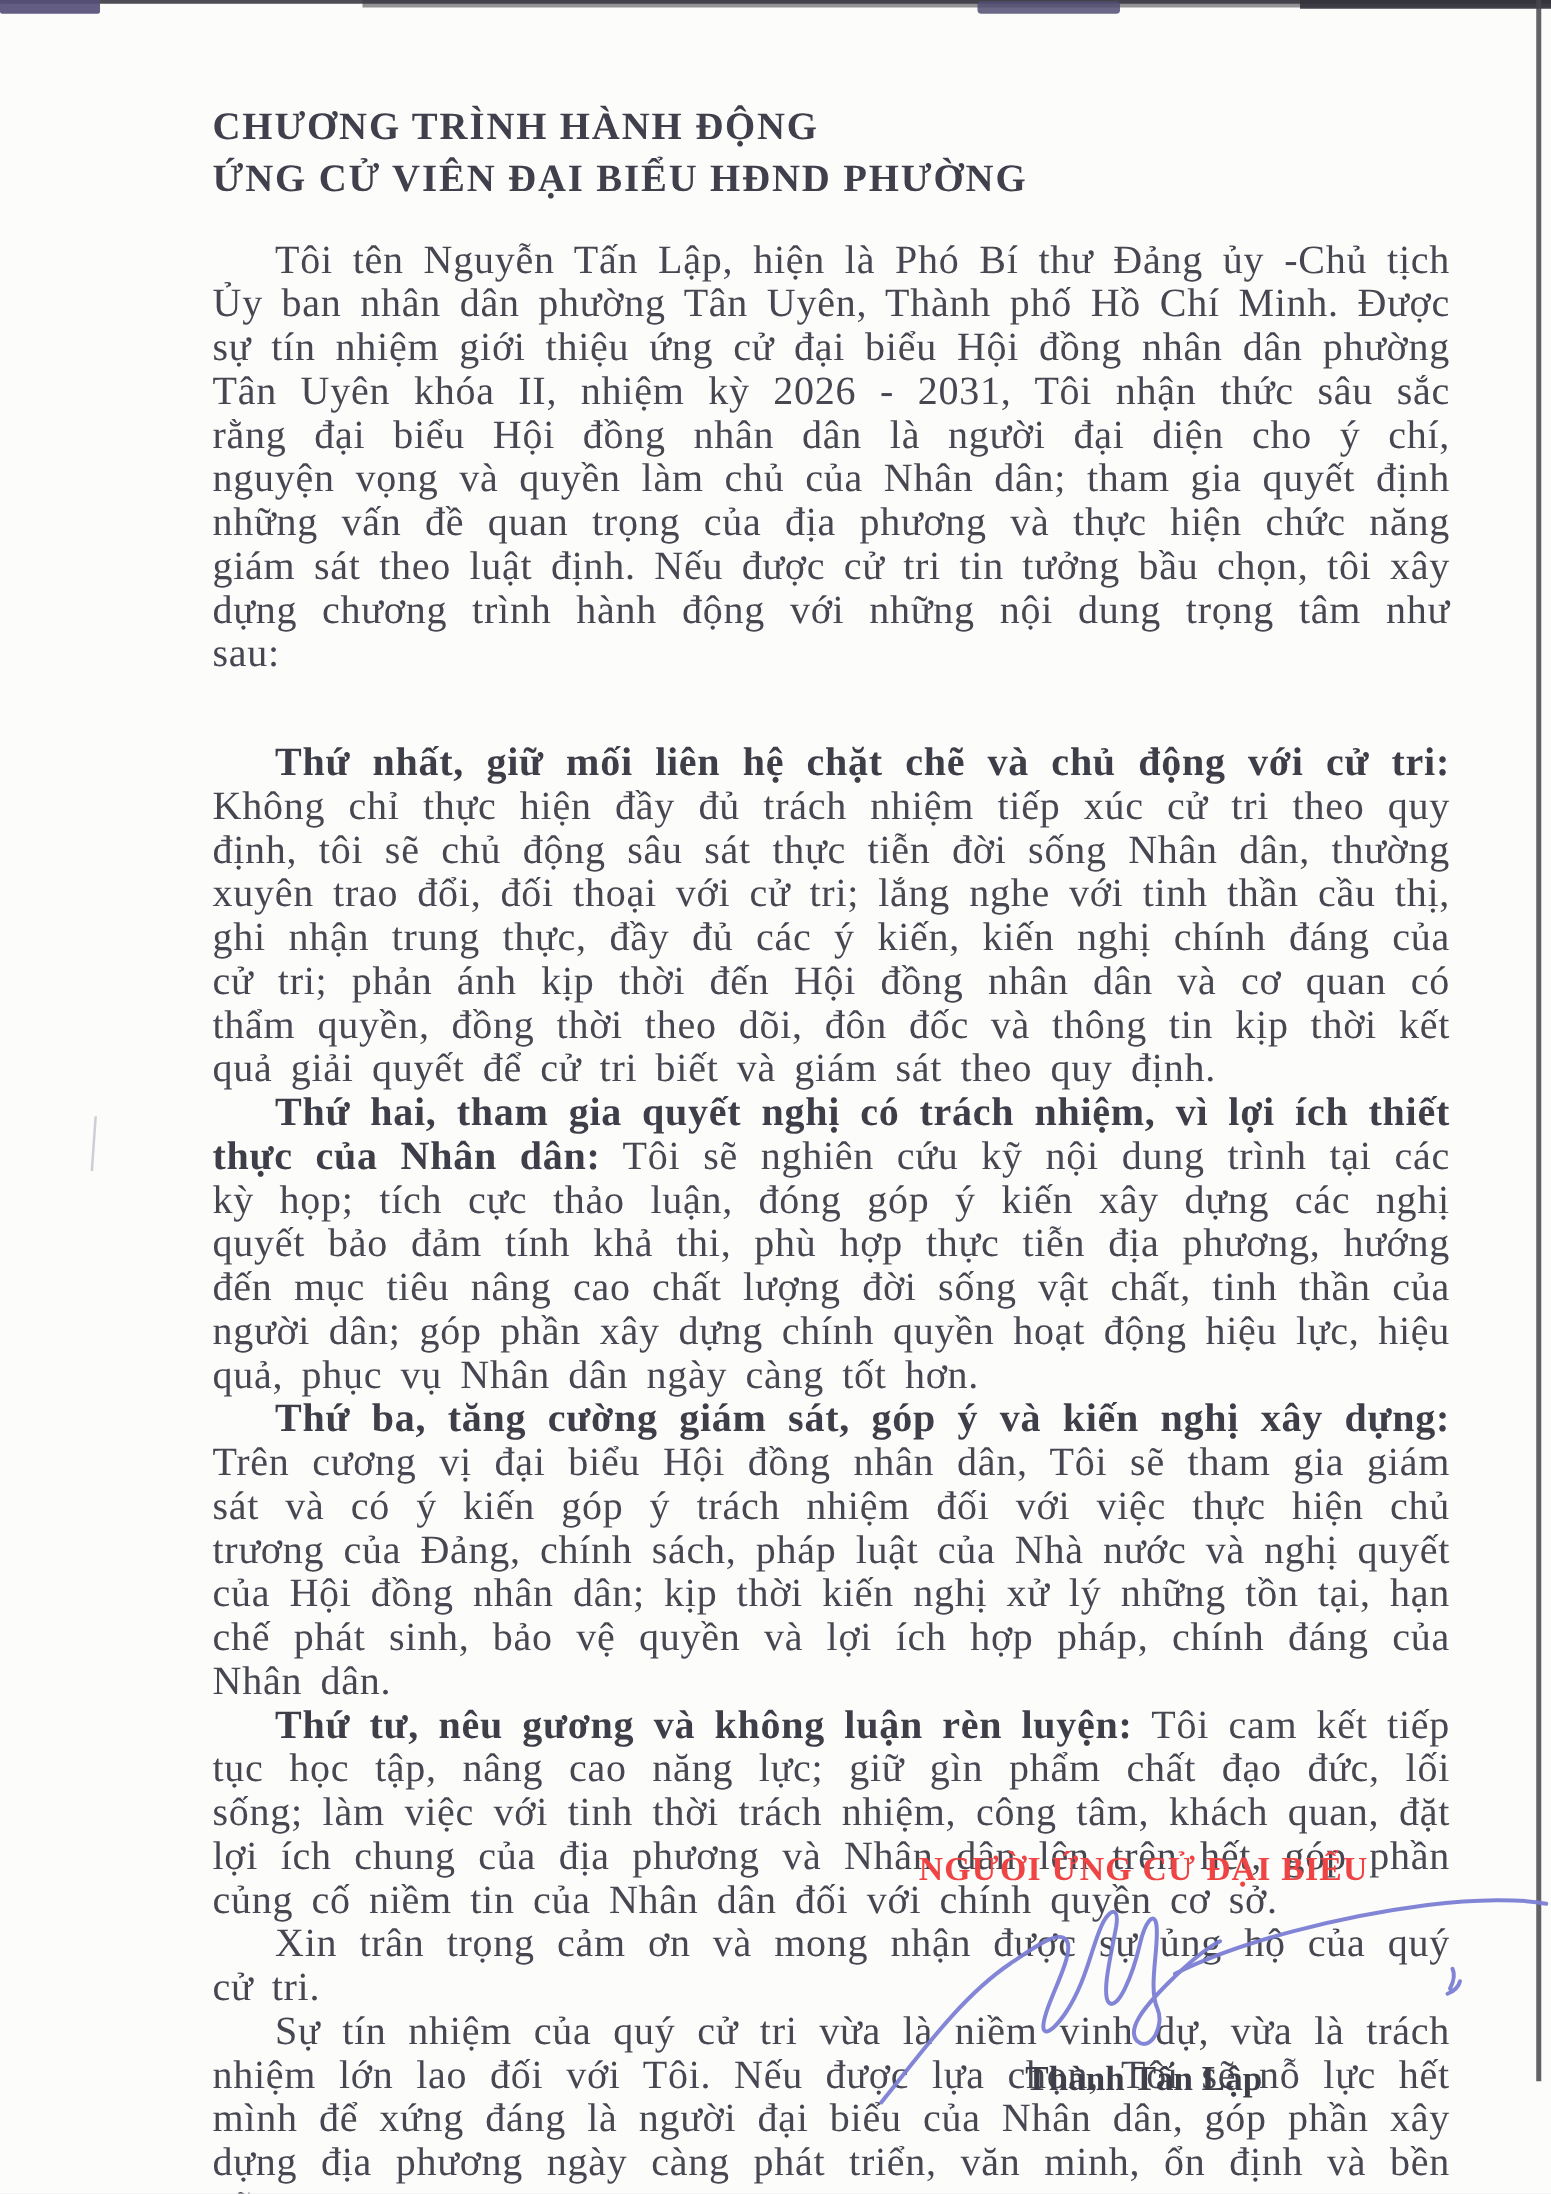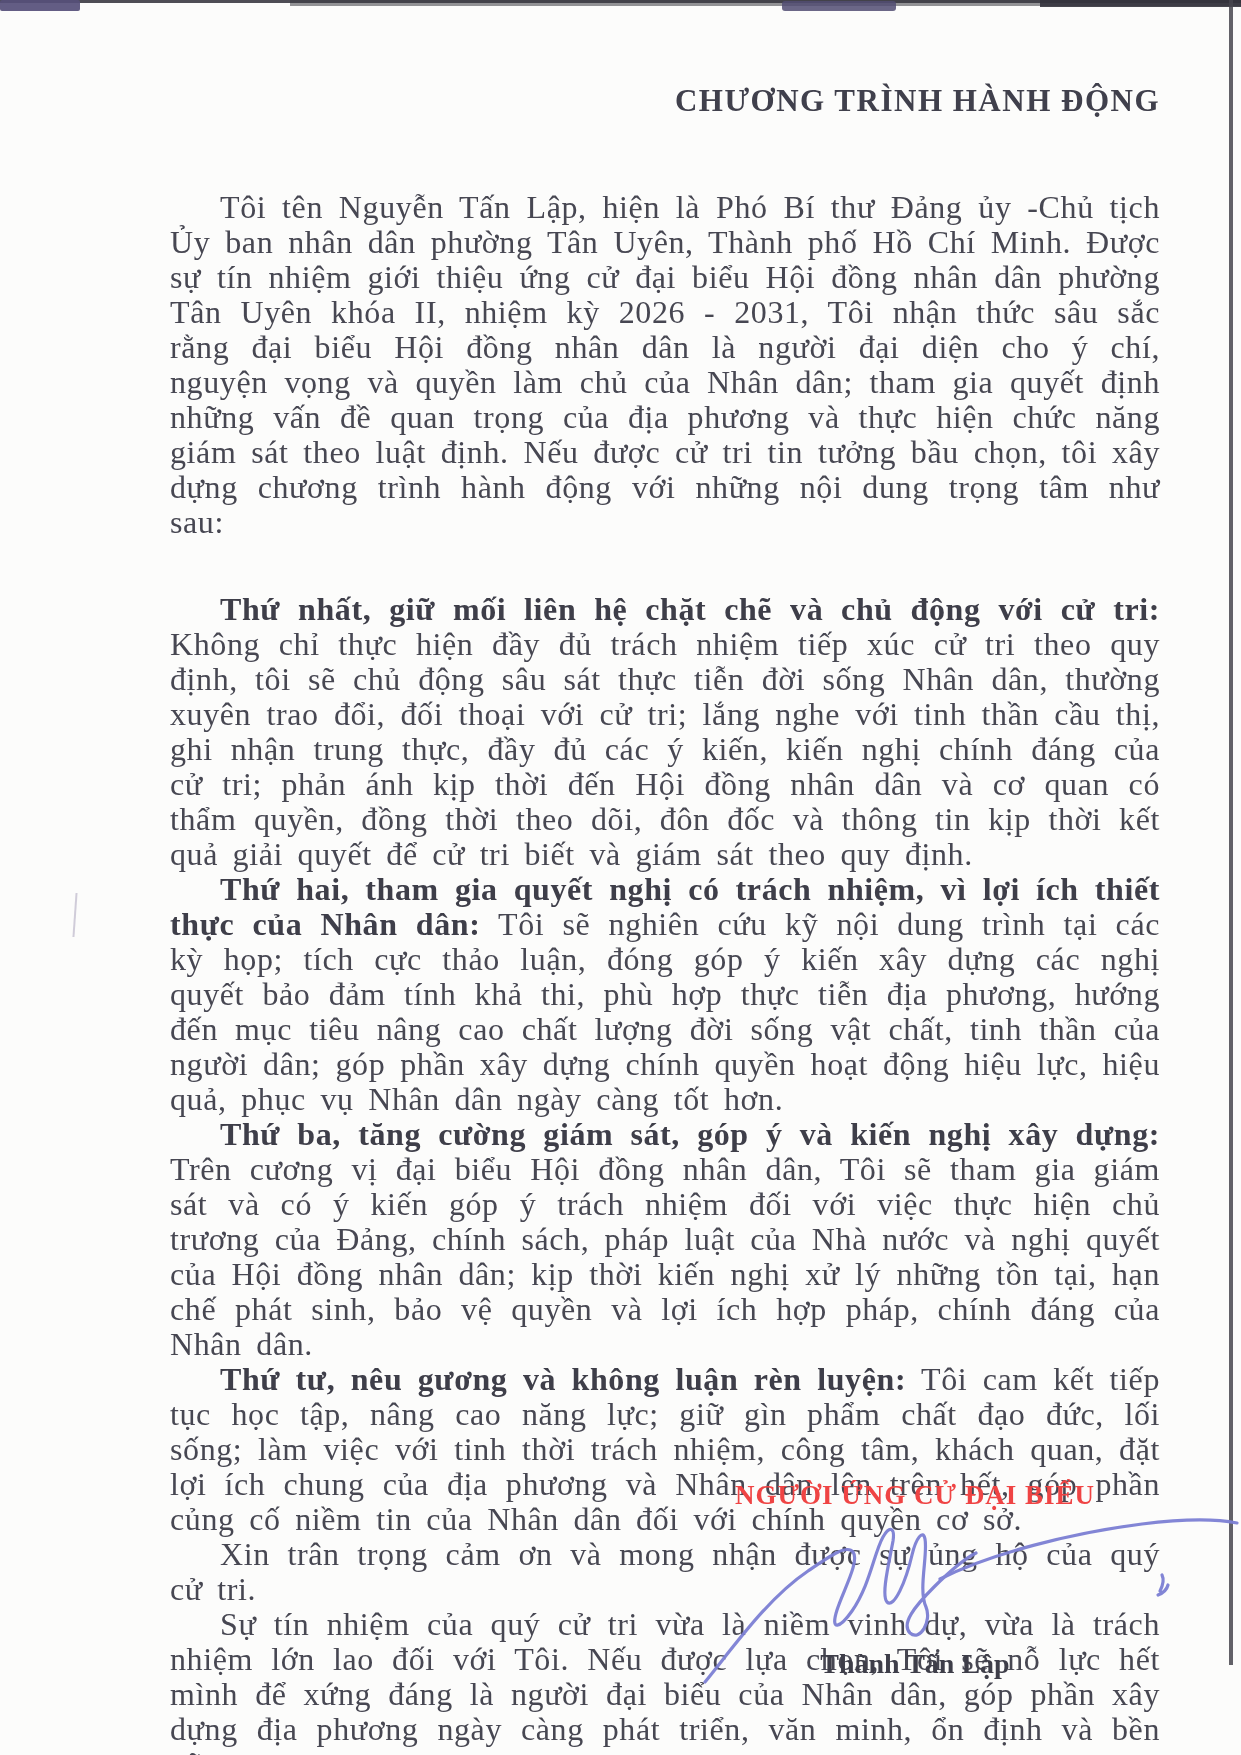--- a/index.html
+++ b/index.html
@@ -18,21 +18,21 @@
   .top-edge-2{position:absolute;left:290px;top:0;width:951px;height:6px;background:#3b3a42;opacity:.55;}
   .top-left-blob{position:absolute;left:0;top:0;width:80px;height:11px;background:#564f79;border-radius:2px;opacity:.92;}
   .top-mid-blob{position:absolute;left:782px;top:1px;width:114px;height:10px;background:#514c72;border-radius:3px;opacity:.85;}
   .top-right-thick{position:absolute;left:1040px;top:0;width:201px;height:7px;background:#34333c;opacity:.9;}
   .right-line{position:absolute;left:1229px;top:0;width:4px;height:1665px;background:#46454d;opacity:.85;}
   .left-crease{position:absolute;left:74px;top:893px;width:2px;height:44px;background:#9c93b0;opacity:.45;transform:rotate(4deg);}
 
   
   .title-block{
     position:absolute;left:170px;top:80px;width:990px;
-    text-align:right;font-weight:bold;font-size:31px;line-height:42px;
+    text-align:left;font-weight:bold;font-size:31px;line-height:42px;
     letter-spacing:1.5px;color:#40404c;
   }
   .body-block{
     position:absolute;left:170px;top:190px;width:990px;
     font-size:32px;line-height:35px;
     letter-spacing:.6px;word-spacing:6px;
     text-align:justify;
   }
   .body-block p{margin:0;text-indent:50px;}
   .body-block p.gap-before{margin-top:52px;}
@@ -57,20 +57,21 @@
   <div class="top-edge"></div>
   <div class="top-edge-2"></div>
   <div class="top-left-blob"></div>
   <div class="top-mid-blob"></div>
   <div class="top-right-thick"></div>
   <div class="right-line"></div>
   <div class="left-crease"></div>
 
   <div class="title-block">
     <div>CHƯƠNG TRÌNH HÀNH ĐỘNG</div>
+    <div>ỨNG CỬ VIÊN ĐẠI BIỂU HĐND PHƯỜNG</div>
   </div>
 
   <div class="body-block">
     <p><b></b><span>Tôi tên Nguyễn Tấn Lập, hiện là Phó Bí thư Đảng ủy -Chủ tịch Ủy ban nhân dân phường Tân Uyên, Thành phố Hồ Chí Minh. Được sự tín nhiệm giới thiệu ứng cử đại biểu Hội đồng nhân dân phường Tân Uyên khóa II, nhiệm kỳ 2026 - 2031, Tôi nhận thức sâu sắc rằng đại biểu Hội đồng nhân dân là người đại diện cho ý chí, nguyện vọng và quyền làm chủ của Nhân dân; tham gia quyết định những vấn đề quan trọng của địa phương và thực hiện chức năng giám sát theo luật định. Nếu được cử tri tin tưởng bầu chọn, tôi xây dựng chương trình hành động với những nội dung trọng tâm như sau:</span></p>
     <p class="gap-before"><b>Thứ nhất, giữ mối liên hệ chặt chẽ và chủ động với cử tri:</b><span> Không chỉ thực hiện đầy đủ trách nhiệm tiếp xúc cử tri theo quy định, tôi sẽ chủ động sâu sát thực tiễn đời sống Nhân dân, thường xuyên trao đổi, đối thoại với cử tri; lắng nghe với tinh thần cầu thị, ghi nhận trung thực, đầy đủ các ý kiến, kiến nghị chính đáng của cử tri; phản ánh kịp thời đến Hội đồng nhân dân và cơ quan có thẩm quyền, đồng thời theo dõi, đôn đốc và thông tin kịp thời kết quả giải quyết để cử tri biết và giám sát theo quy định.</span></p>
     <p><b>Thứ hai, tham gia quyết nghị có trách nhiệm, vì lợi ích thiết thực của Nhân dân:</b><span> Tôi sẽ nghiên cứu kỹ nội dung trình tại các kỳ họp; tích cực thảo luận, đóng góp ý kiến xây dựng các nghị quyết bảo đảm tính khả thi, phù hợp thực tiễn địa phương, hướng đến mục tiêu nâng cao chất lượng đời sống vật chất, tinh thần của người dân; góp phần xây dựng chính quyền hoạt động hiệu lực, hiệu quả, phục vụ Nhân dân ngày càng tốt hơn.</span></p>
     <p><b>Thứ ba, tăng cường giám sát, góp ý và kiến nghị xây dựng:</b><span> Trên cương vị đại biểu Hội đồng nhân dân, Tôi sẽ tham gia giám sát và có ý kiến góp ý trách nhiệm đối với việc thực hiện chủ trương của Đảng, chính sách, pháp luật của Nhà nước và nghị quyết của Hội đồng nhân dân; kịp thời kiến nghị xử lý những tồn tại, hạn chế phát sinh, bảo vệ quyền và lợi ích hợp pháp, chính đáng của Nhân dân.</span></p>
     <p><b>Thứ tư, nêu gương và không luận rèn luyện:</b><span> Tôi cam kết tiếp tục học tập, nâng cao năng lực; giữ gìn phẩm chất đạo đức, lối sống; làm việc với tinh thời trách nhiệm, công tâm, khách quan, đặt lợi ích chung của địa phương và Nhân dân lên trên hết, góp phần củng cố niềm tin của Nhân dân đối với chính quyền cơ sở.</span></p>
     <p><b></b><span>Xin trân trọng cảm ơn và mong nhận được sự ủng hộ của quý cử tri.</span></p>
     <p><b></b><span>Sự tín nhiệm của quý cử tri vừa là niềm vinh dự, vừa là trách nhiệm lớn lao đối với Tôi. Nếu được lựa chọn, Tôi sẽ nỗ lực hết mình để xứng đáng là người đại biểu của Nhân dân, góp phần xây dựng địa phương ngày càng phát triển, văn minh, ổn định và bền vững.</span></p>

